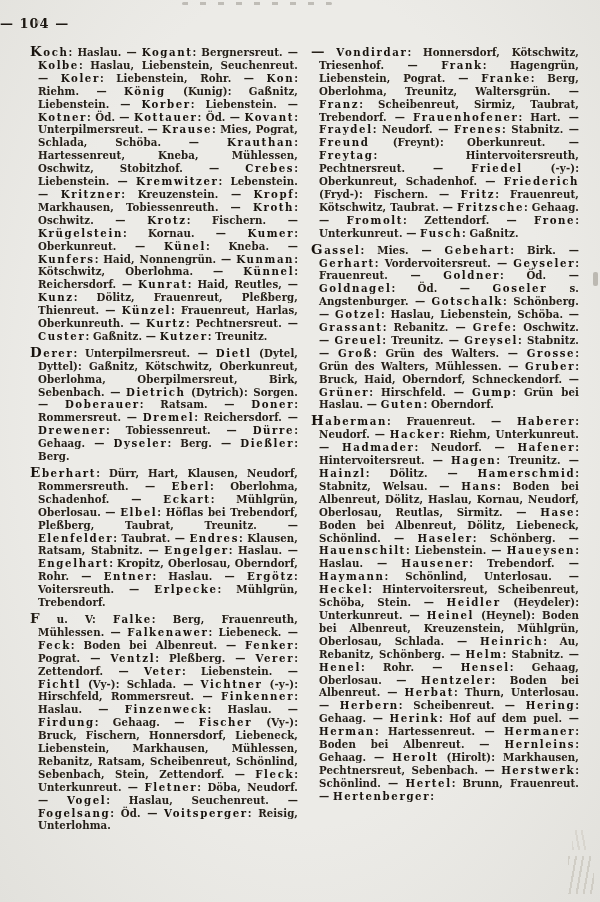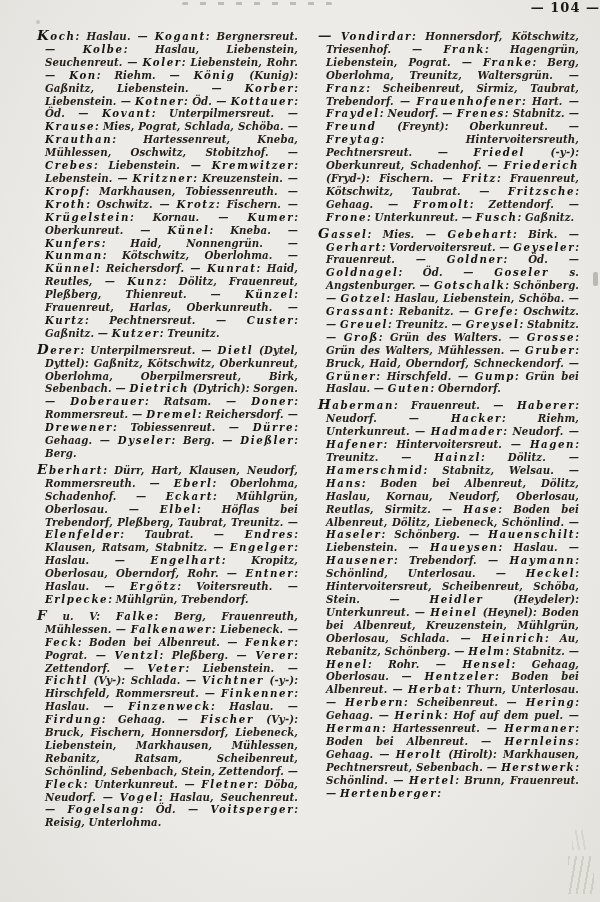--- a/index.html
+++ b/index.html
@@ -7,44 +7,44 @@
     width:600px;height:902px;overflow:hidden;position:relative;
     background:#e9e8e4;
     font-family:"DejaVu Serif","Liberation Serif",serif;
     color:#211c16;
   }
   .page{
     position:absolute;inset:0;
     background:radial-gradient(ellipse at 50% 45%, #ecebe7 60%, #e2e1dc 100%);
   }
   .page-header{
-    text-align:right;
+    text-align:left;
+    padding-top:16px;
     font-size:13px;
     font-weight:bold;
     letter-spacing:1px;
     color:#1d1812;
   }
   .columns{
     display:flex;
     gap:13px;
     padding:14px 20px 0 30px;
   }
   .col{
     width:268px;
     text-align:justify;
     font-size:10.2px;
     line-height:12.9px;
     font-weight:bold;
     hyphens:auto;
   }
   .para{
-    margin:0 0 3px 7px;
+    margin:0 0 3px 0;
     padding-left:8px;
     text-indent:-8px;
-    font-style:italic;
   }
   .para::first-letter{
     font-size:13.5px;
   }
   .name{
     letter-spacing:1.6px;
     color:#18130e;
   }
   .plain{
     letter-spacing:0.1px;

